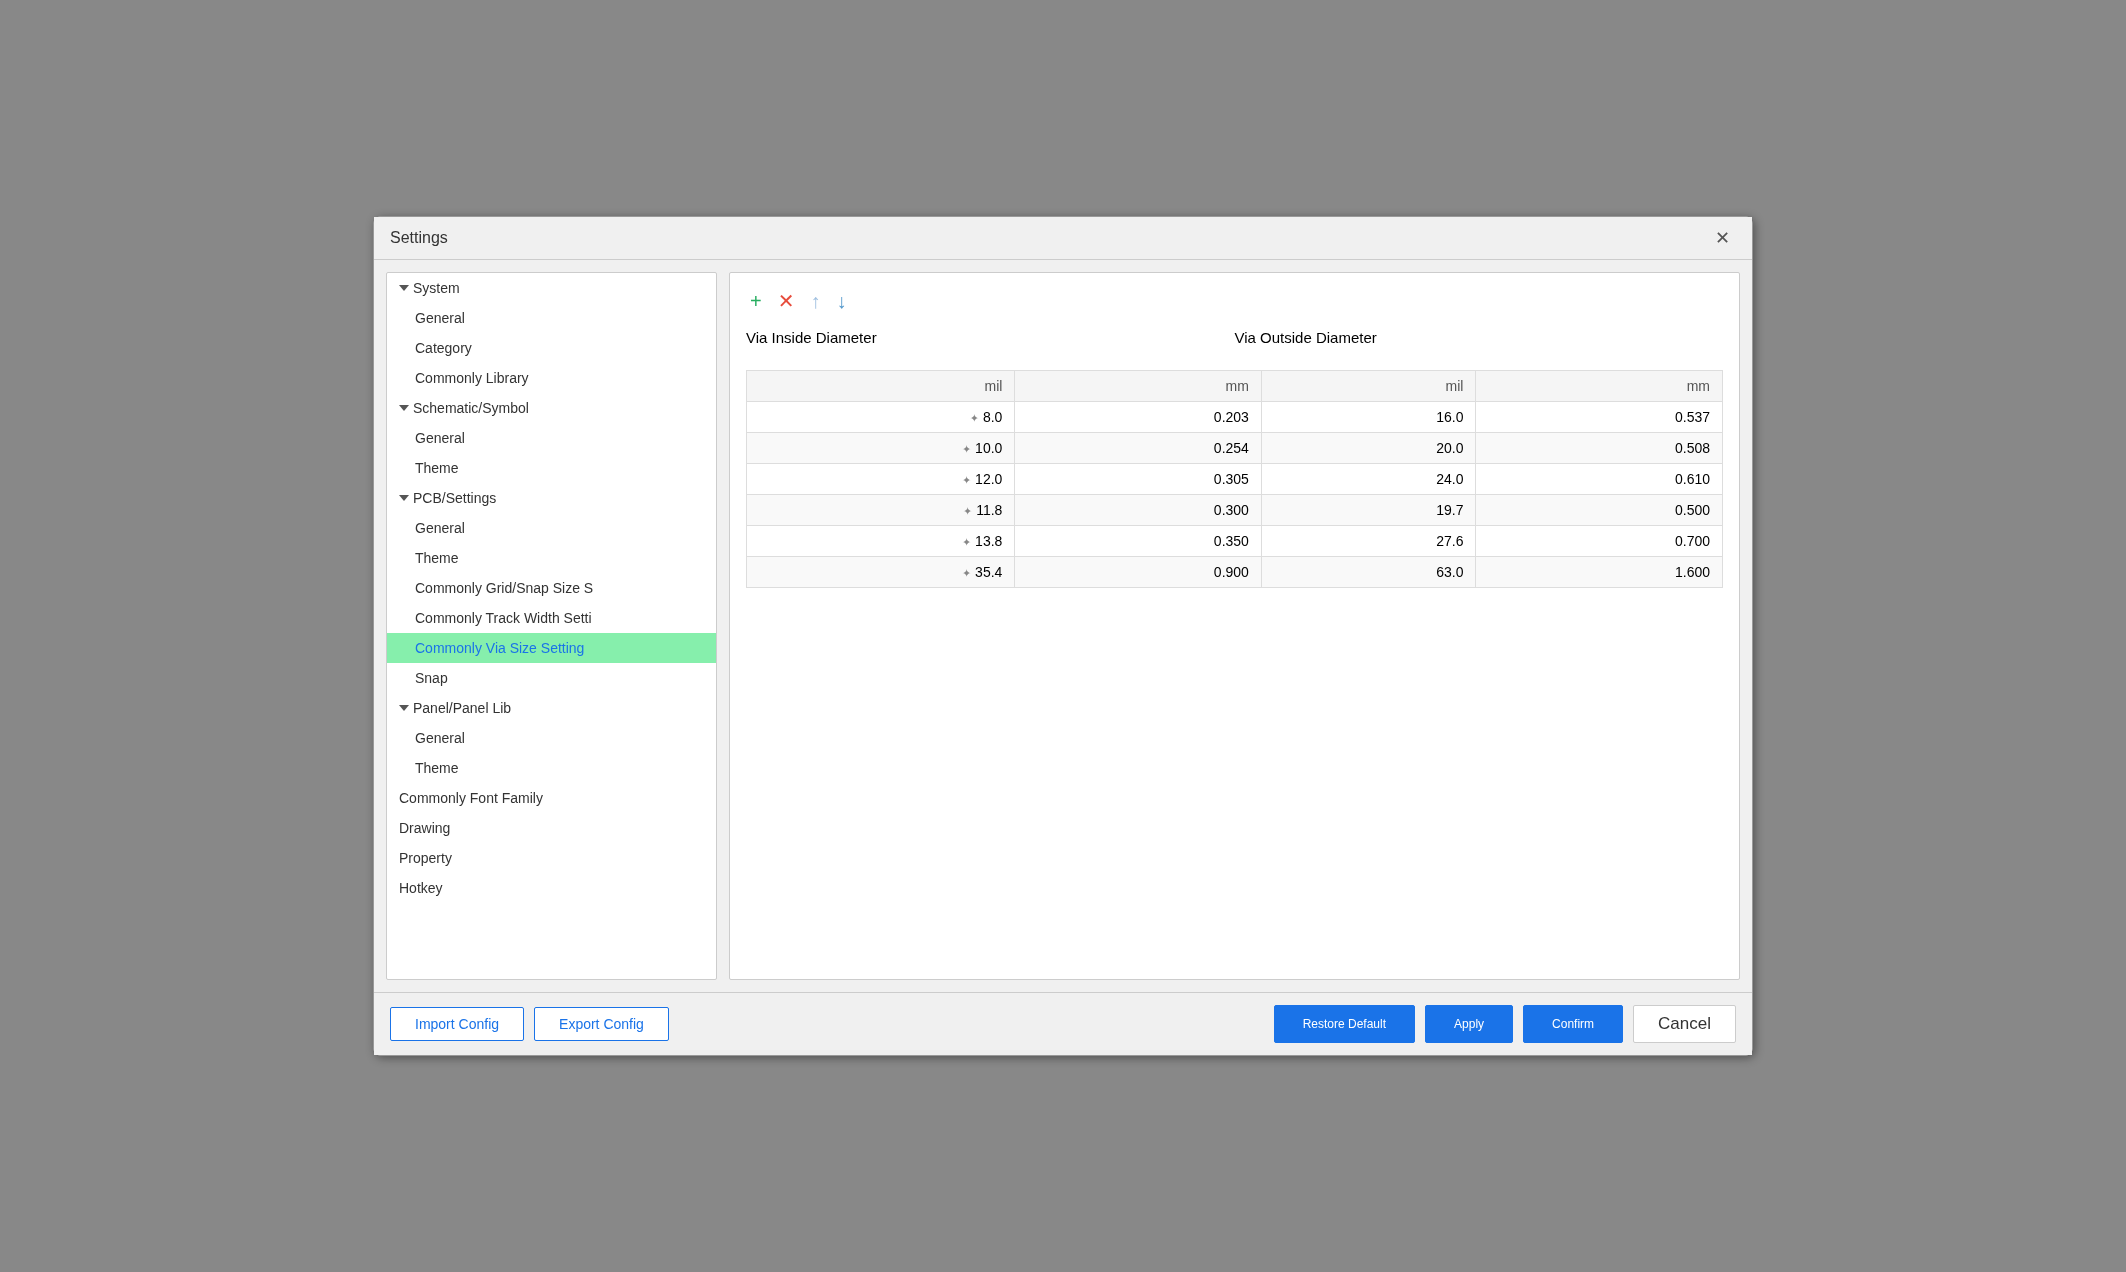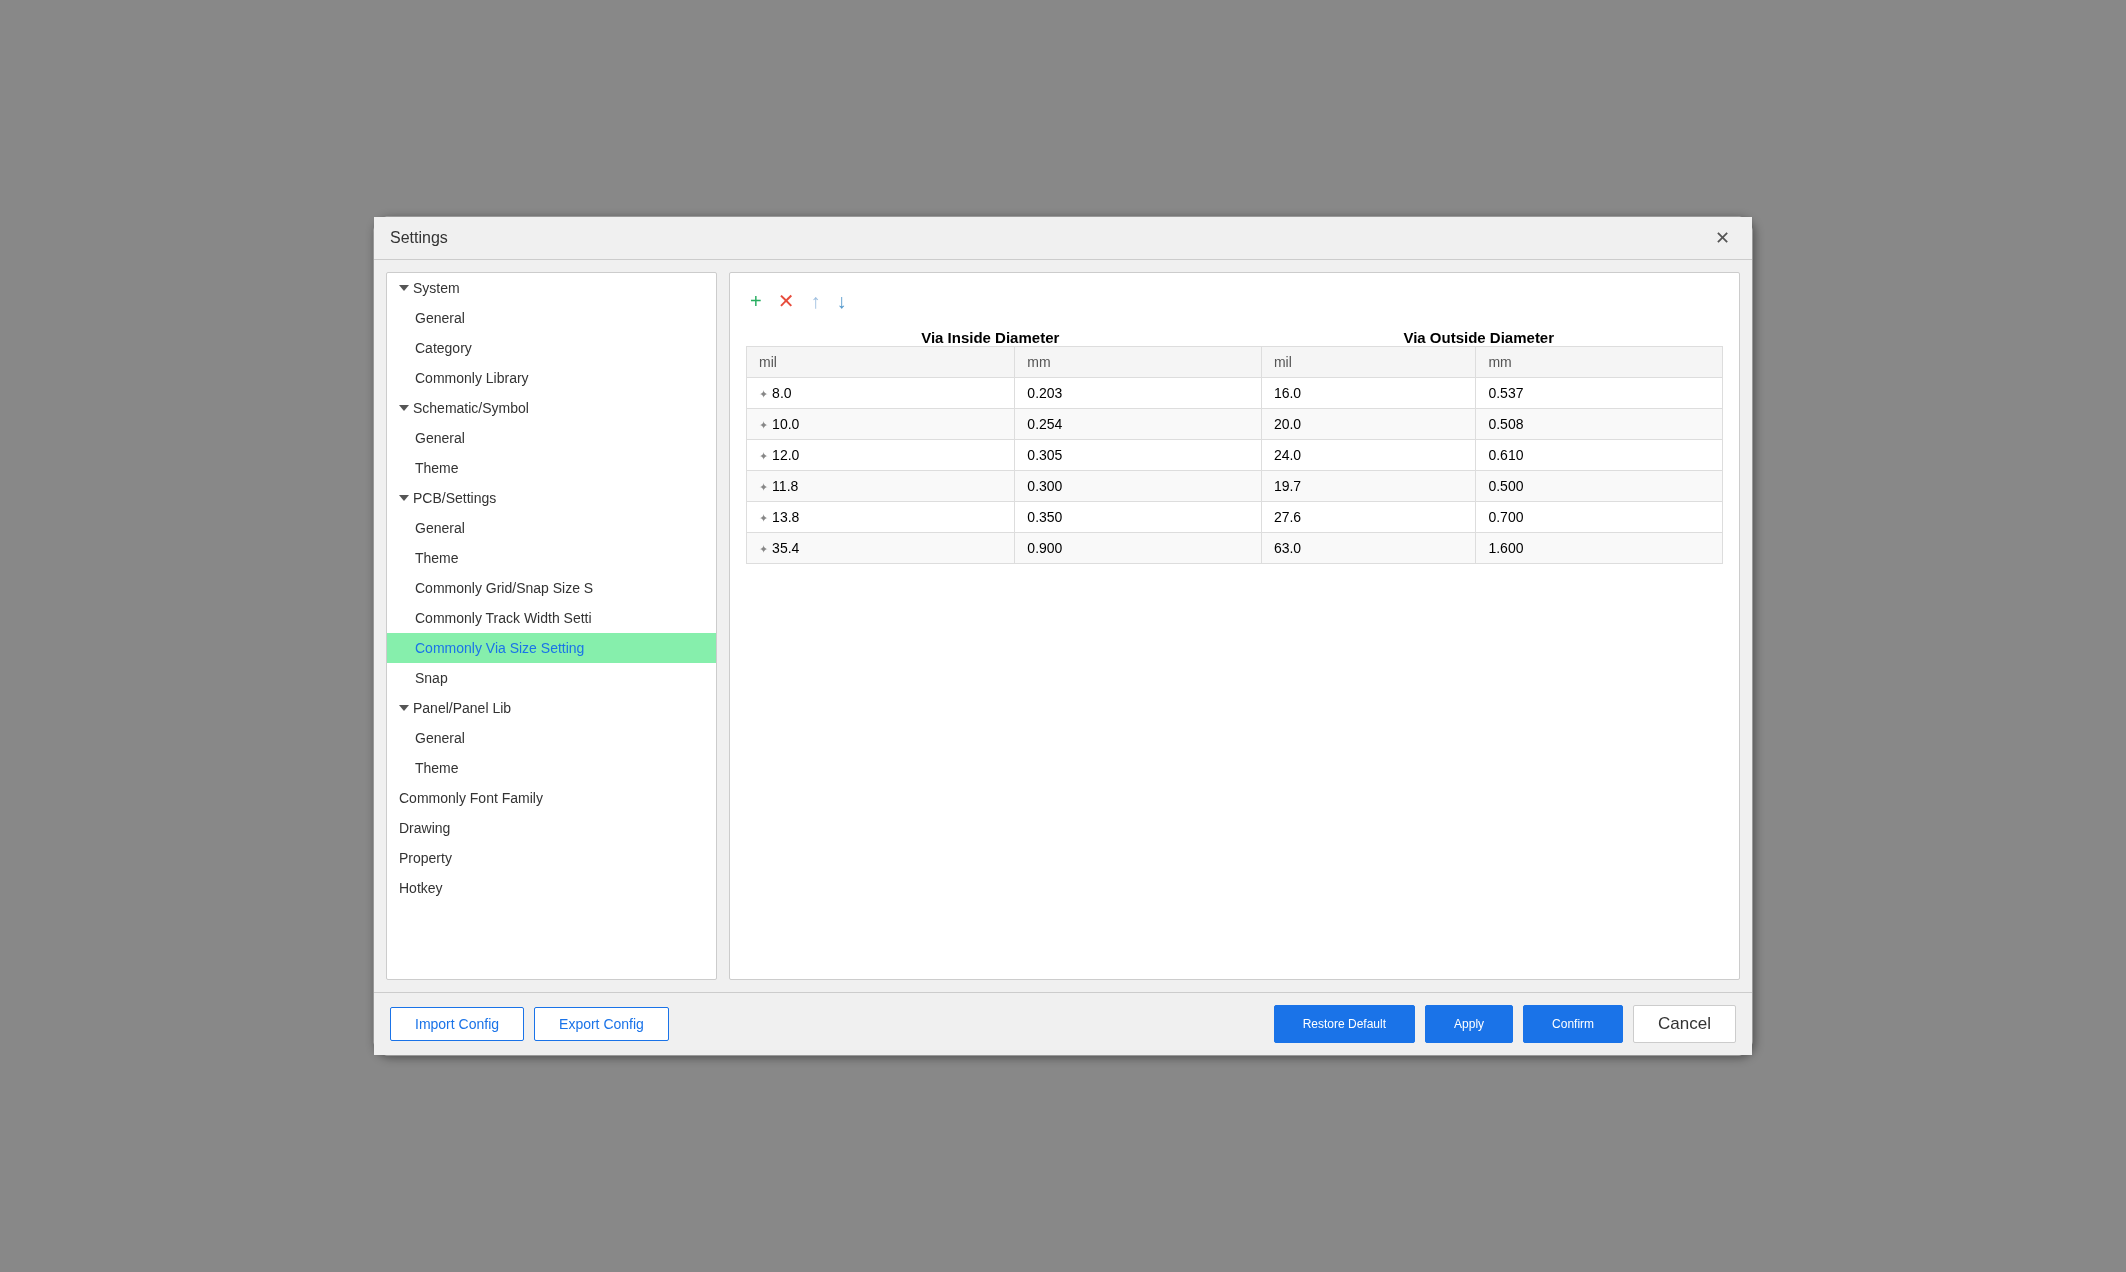--- a/index.html
+++ b/index.html
@@ -8,21 +8,21 @@
       font-size: 14px;
       background: #888;
       display: flex;
       justify-content: center;
       align-items: center;
       min-height: 100vh;
     }
     .dialog {
       background: #f0f0f0;
       border: 1px solid #999;
-      border-radius: 16px;
+      border-radius: 8px;
       width: 1380px;
       min-height: 840px;
       display: flex;
       flex-direction: column;
       box-shadow: 2px 2px 10px rgba(0,0,0,0.4);
       position: relative;
     }
     .dialog-header {
       display: flex;
       justify-content: space-between;
@@ -113,33 +113,33 @@
       padding: 2px 4px;
       line-height: 1;
     }
     .toolbar-btn.add { color: #27ae60; }
     .toolbar-btn.remove { color: #e74c3c; }
     .toolbar-btn.up { color: #a0c0e0; }
     .toolbar-btn.down { color: #5599cc; }
     .table-headers {
       display: grid;
       grid-template-columns: 1fr 1fr;
-      text-align: center;
-      font-weight: bold;
-      margin-bottom: 0;
+      text-align: left;
+      font-weight: normal;
+      margin-bottom: 24px;
       font-size: 15px;
     }
     .data-table {
       width: 100%;
       border-collapse: collapse;
     }
     .data-table th, .data-table td {
       border: 1px solid #ddd;
       padding: 7px 12px;
-      text-align: left;
+      text-align: right;
       font-size: 14px;
       margin-top: 14px;
     }
     .data-table th {
       background: #f5f5f5;
       font-weight: normal;
       color: #555;
     }
     .data-table tr:nth-child(even) td {
       background: #f9f9f9;

